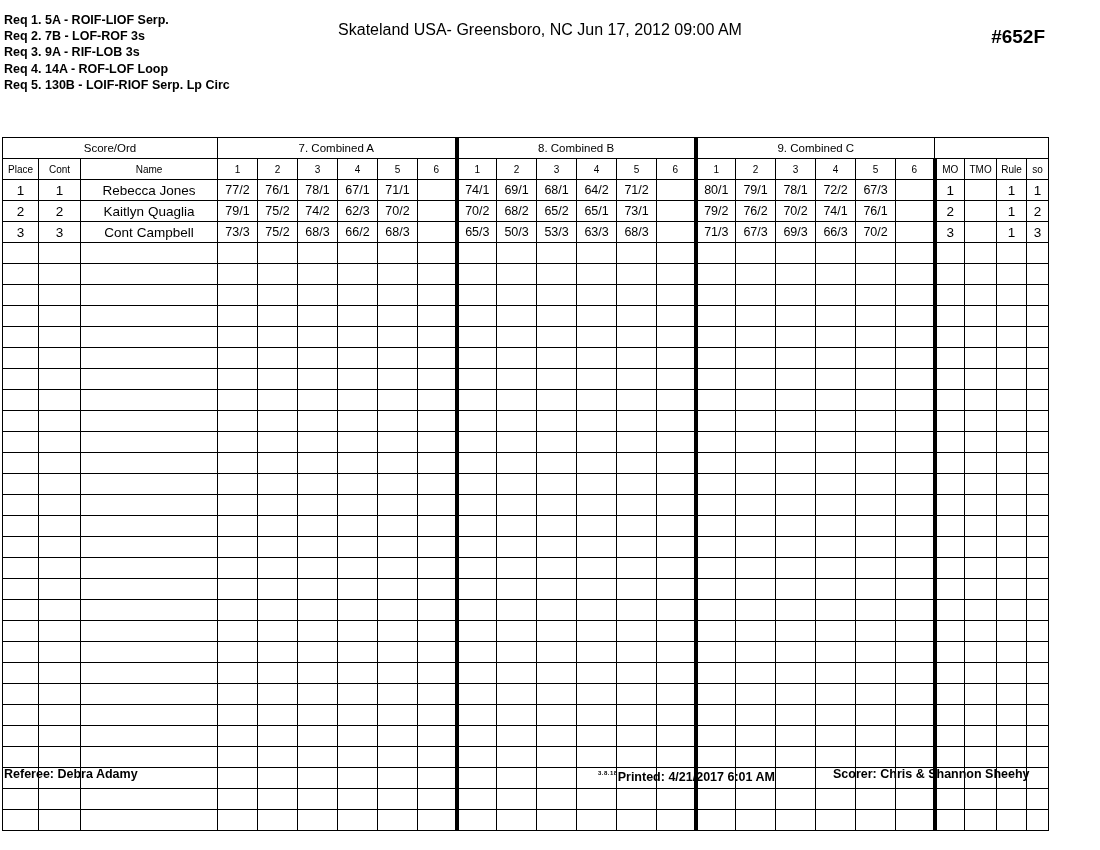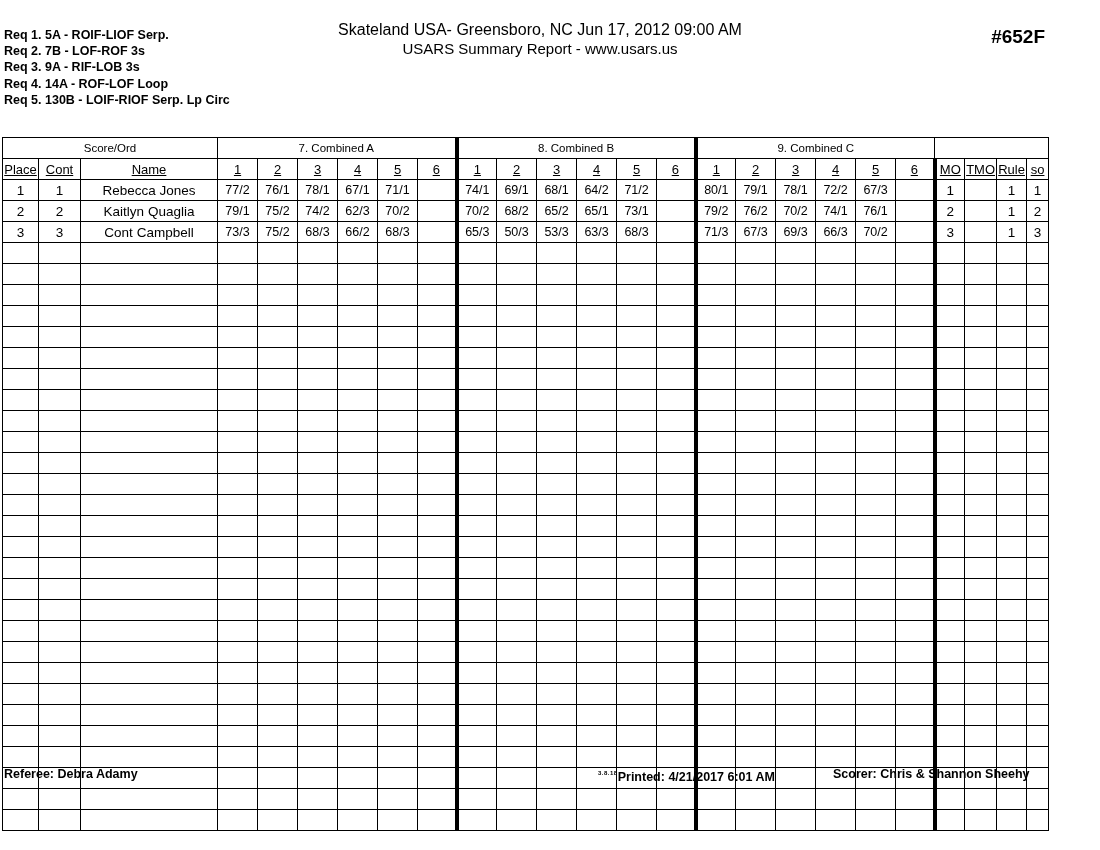--- a/index.html
+++ b/index.html
@@ -13,21 +13,21 @@
     font-family: "Liberation Sans", sans-serif;
     color: #000000;
     position: relative;
     overflow: hidden;
   }
 
   
   #req-list {
     position: absolute;
     left: 4px;
-    top: 27px;
+    top: 12px;
     font-size: 12.5px;
     font-weight: bold;
     line-height: 16.2px;
     letter-spacing: 0px;
     white-space: nowrap;
   }
   .req-line { display: block; }
 
   
   #title-block {
@@ -115,22 +115,21 @@
   td.group-blank {
     border-top: 1px solid #000;
     border-right: 1px solid #000;
     border-bottom: none;
     border-left: none;
   }
 
   
   tr.col-row td {
     height: 22px;
-    font-size: 13px;
-    text-decoration: underline;
+    font-size: 10px;
   }
   td.h-place, td.h-cont {
     font-size: 12px;
   }
   td.h-name {
     text-align: left;
     padding-left: 6px;
     font-size: 12.5px;
   }
   td.h-judge { font-size: 13px; }
@@ -214,21 +213,20 @@
 <div id="req-list">
   <span class="req-line">Req  1.  5A - ROIF-LIOF Serp.</span>
   <span class="req-line">Req  2.  7B - LOF-ROF 3s</span>
   <span class="req-line">Req  3.  9A - RIF-LOB 3s</span>
   <span class="req-line">Req  4.  14A - ROF-LOF Loop</span>
   <span class="req-line">Req  5.  130B - LOIF-RIOF Serp. Lp Circ</span>
 </div>
 
 <div id="title-block">
   <div id="venue-line">Skateland USA- Greensboro, NC Jun 17, 2012  09:00 AM</div>
-  <div id="report-line">USARS Summary Report - www.usars.us</div>
 </div>
 
 <div id="event-number">#652F</div>
 
 <table id="score-table">
   <colgroup>
     <col style="width:36px">
     <col style="width:42px">
     <col style="width:137px">
     <col style="width:40px">

